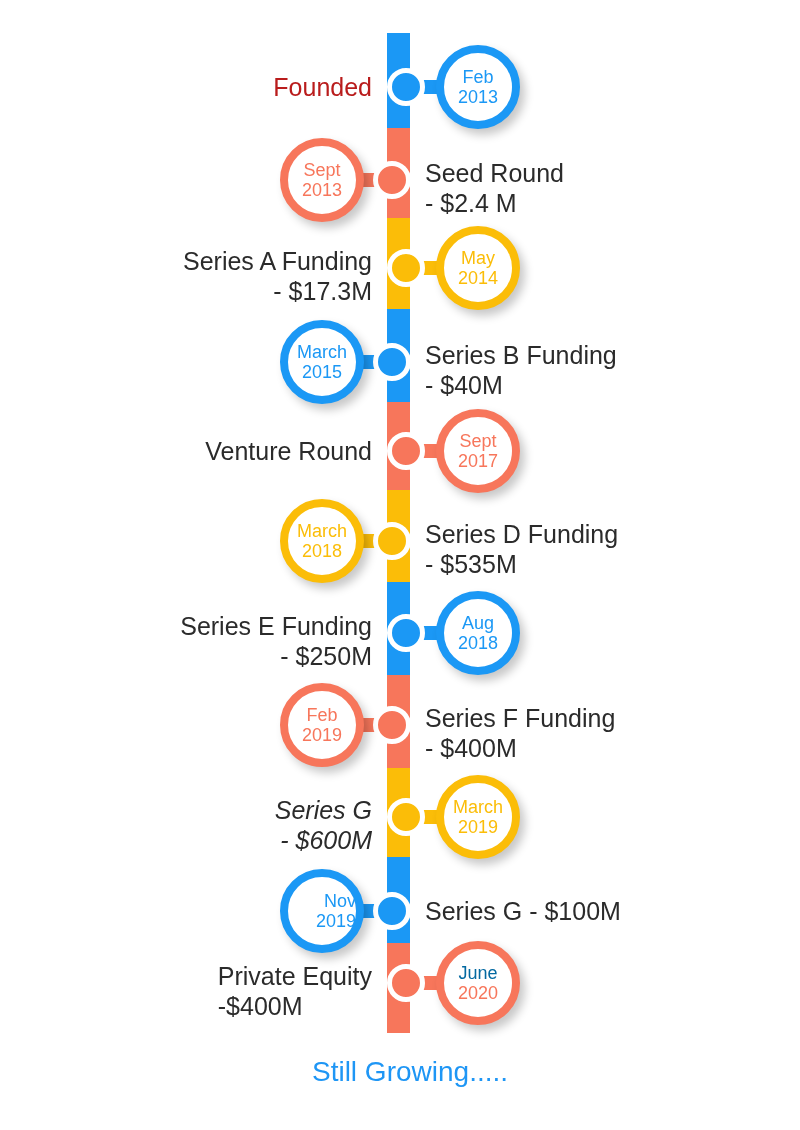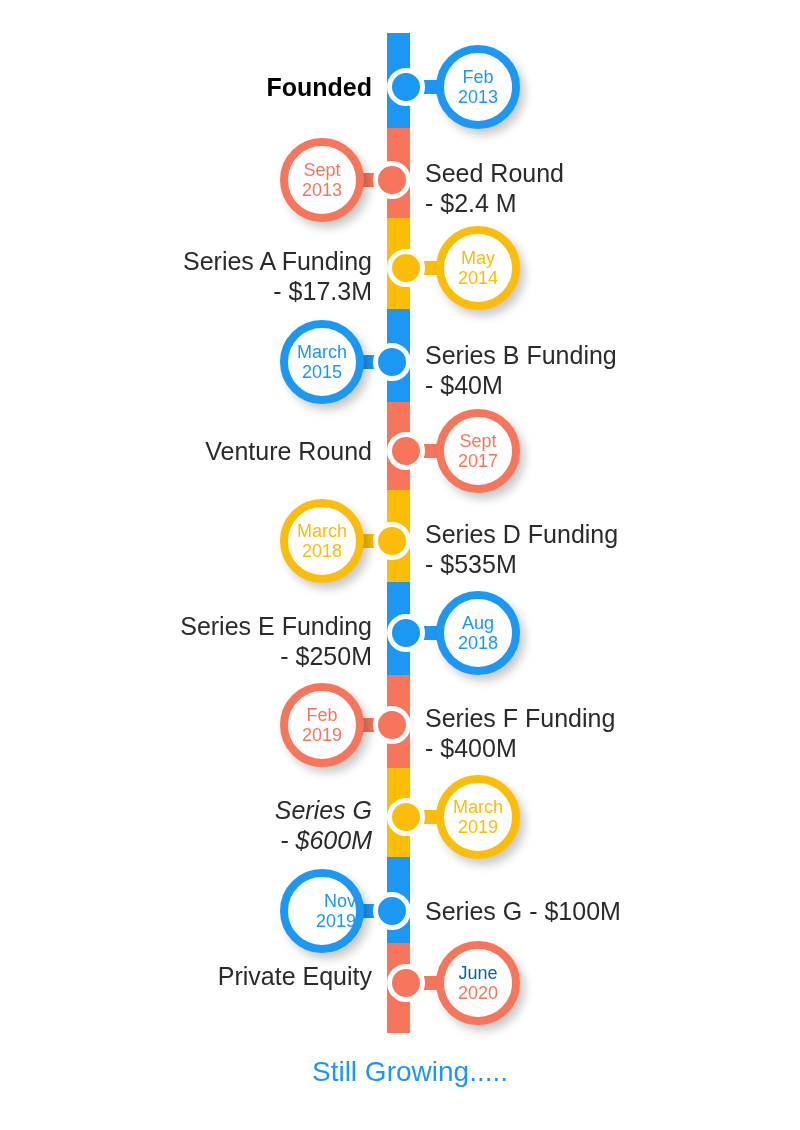--- a/index.html
+++ b/index.html
@@ -90,21 +90,21 @@
       <div class="seg" style="top: 675px; height: 93px; background: rgb(247, 118, 91);"></div>
       <div class="seg" style="top: 768px; height: 89px; background: rgb(251, 189, 8);"></div>
       <div class="seg" style="top: 857px; height: 86px; background: rgb(27, 152, 245);"></div>
       <div class="seg" style="top: 943px; height: 90px; background: rgb(247, 118, 91);"></div>
       <div class="rod" style="top: 80px; left: 402px; width: 44px; background: rgb(27, 152, 245);"></div>
       <div class="node" style="top: 68px; left: 387px; background: rgb(27, 152, 245);"></div>
       <div class="bigcircle" style="top: 45px; left: 436px; border-color: rgb(27, 152, 245);">
         <div class="datetext" style="color: rgb(27, 152, 245);">Feb</div>
         <div class="datetext" style="color: rgb(27, 152, 245);">2013</div>
       </div>
-      <div class="label" style="top: 72px; color: #000000; right: 428px; text-align: right; font-weight: bold;">
+      <div class="label" style="top: 72px; color: #b91c1c; right: 428px; text-align: right;">
         <div>Founded</div>
       </div>
       <div class="rod" style="top: 173px; left: 354px; width: 44px; background: rgb(247, 118, 91);"></div>
       <div class="node" style="top: 161px; left: 373px; background: rgb(247, 118, 91);"></div>
       <div class="bigcircle" style="top: 138px; left: 280px; border-color: rgb(247, 118, 91);">
         <div class="datetext" style="color: rgb(247, 118, 91);">Sept</div>
         <div class="datetext" style="color: rgb(247, 118, 91);">2013</div>
       </div>
       <div class="label" style="top: 158px; color: rgb(43, 43, 43); left: 425px; text-align: left;">
         <div>Seed Round</div>
@@ -189,16 +189,17 @@
         <div>Series G - $100M</div>
       </div>
       <div class="rod" style="top: 976px; left: 402px; width: 44px; background: rgb(247, 118, 91);"></div>
       <div class="node" style="top: 964px; left: 387px; background: rgb(247, 118, 91);"></div>
       <div class="bigcircle" style="top: 941px; left: 436px; border-color: rgb(247, 118, 91);">
         <div class="datetext" style="color: #0369a1;">June</div>
         <div class="datetext" style="color: rgb(247, 118, 91);">2020</div>
       </div>
       <div class="label" style="top: 961px; color: rgb(43, 43, 43); right: 428px; text-align: left;">
         <div>Private Equity</div>
+        <div>-$400M</div>
       </div>
     </div>
   <div id="footer" style="color: rgb(30, 150, 245);">Still Growing.....</div>
 </div>
 
 </body></html>

